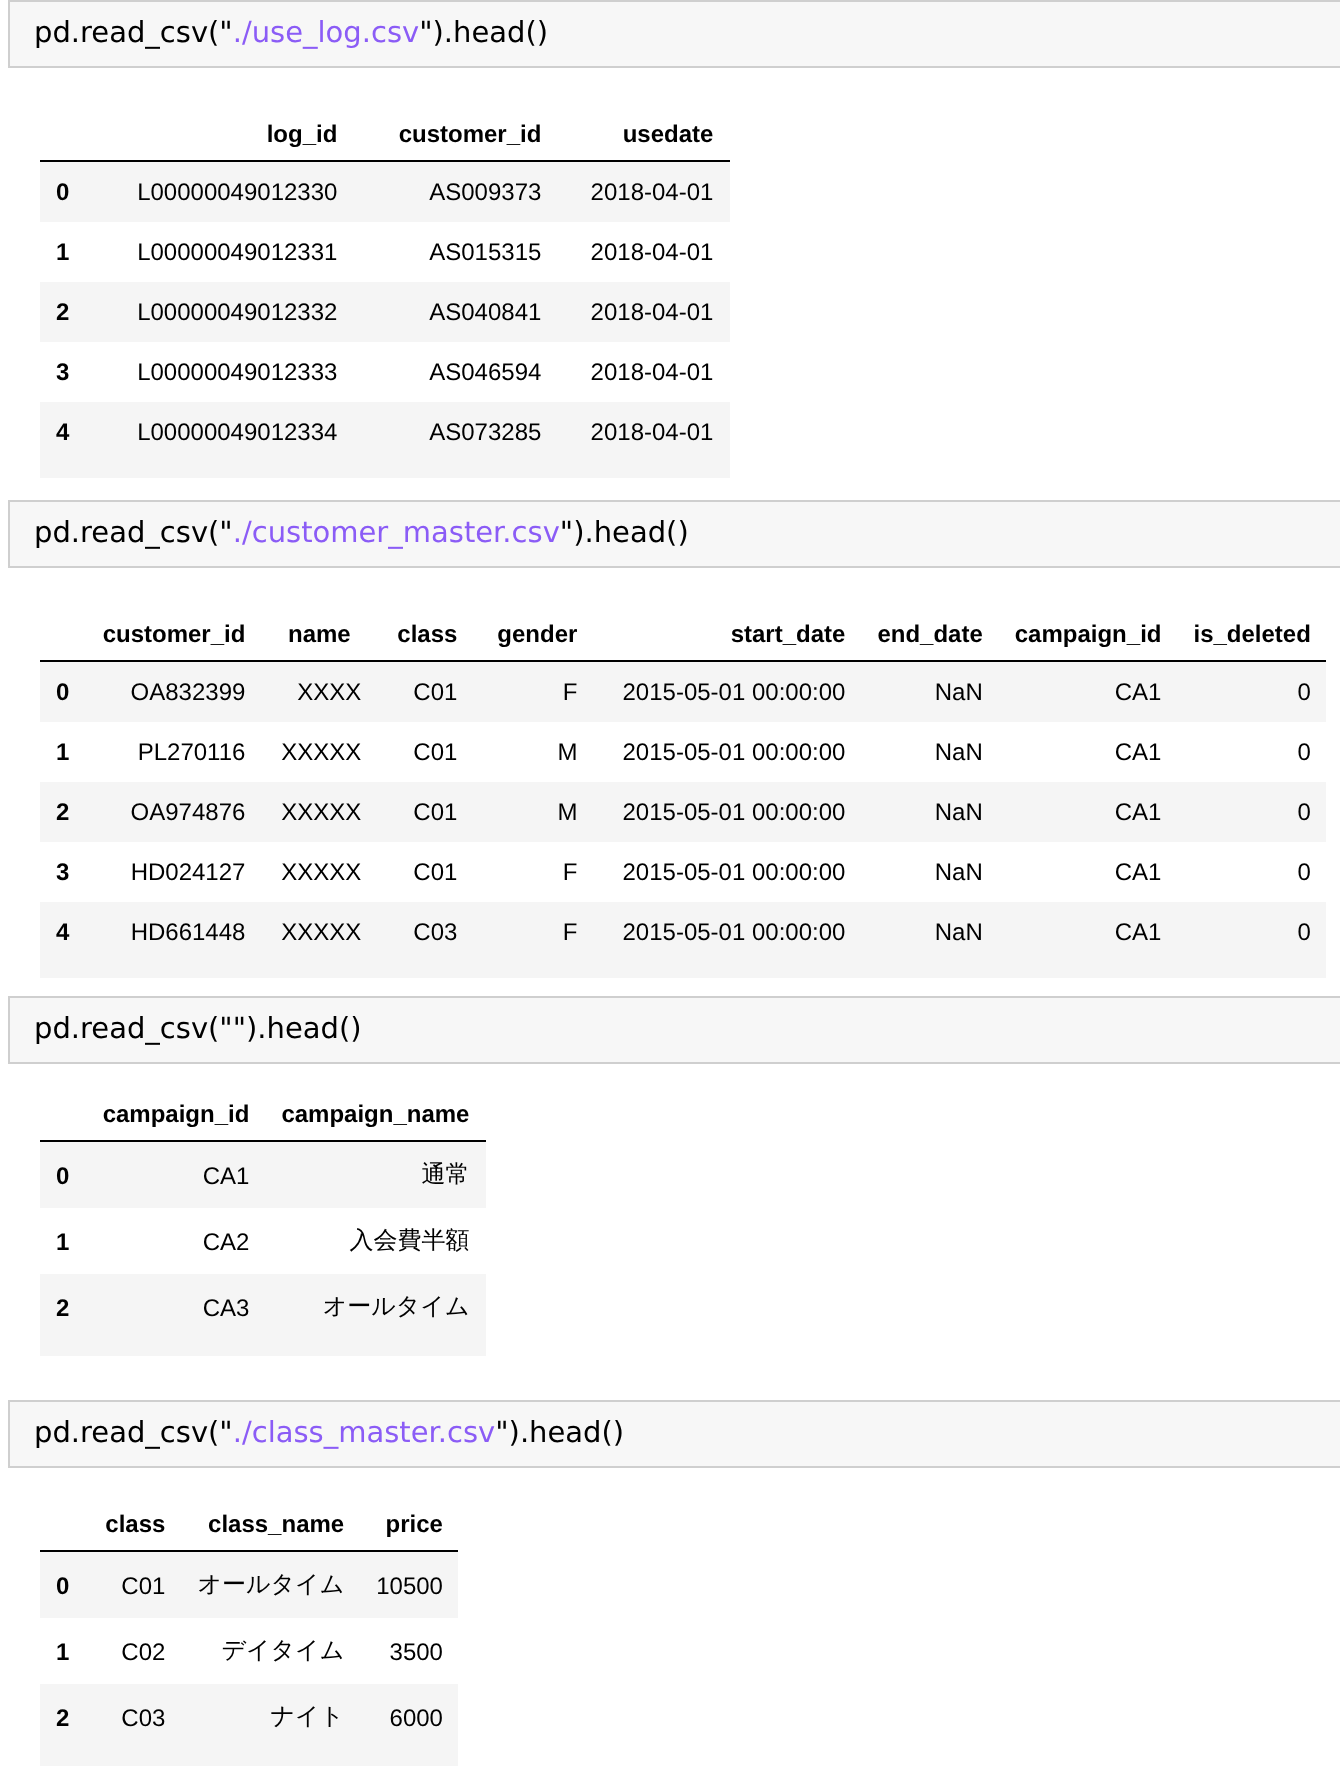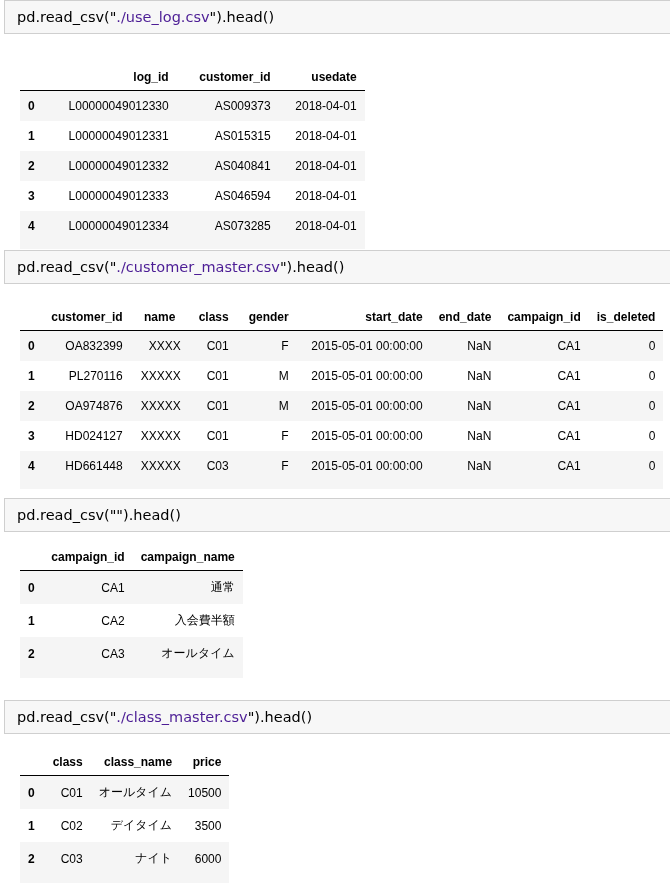--- a/index.html
+++ b/index.html
@@ -34,21 +34,21 @@
     height: 34px;
     display: flex;
     align-items: center;
     padding-left: 12px;
     font-family: "DejaVu Sans", sans-serif;
     font-size: 14.5px;
     line-height: 1;
     white-space: nowrap;
   }
   .code-cell .tok-plain { color: #000000; }
-  .code-cell .tok-str   { color: #4c1d95; }
+  .code-cell .tok-str   { color: #8b5cf6; }
 
   
   .df-wrap {
     position: absolute;
     left: 20px;
   }
   table.df {
     border-collapse: collapse;
     border: none;
     font-family: "Liberation Sans", sans-serif;
@@ -98,21 +98,21 @@
 <body>
 
 <div class="cell-block" style="top:0px;">
   <div class="code-cell">
     <span class="tok-plain">pd.read_csv("</span>
       <span class="tok-str">./use_log.csv</span>
       <span class="tok-plain">").head()</span>
   </div>
 </div>
 
-<div class="df-wrap" style="top:67px;">
+<div class="df-wrap" style="top:57px;">
   <table class="df">
     <thead>
       <tr>
         <th class="idx-head"></th>
         <th style="min-width:120px;">log_id</th>
         <th style="min-width:86px;">customer_id</th>
         <th style="min-width:70px;">usedate</th>
       </tr>
     </thead>
     <tbody>

